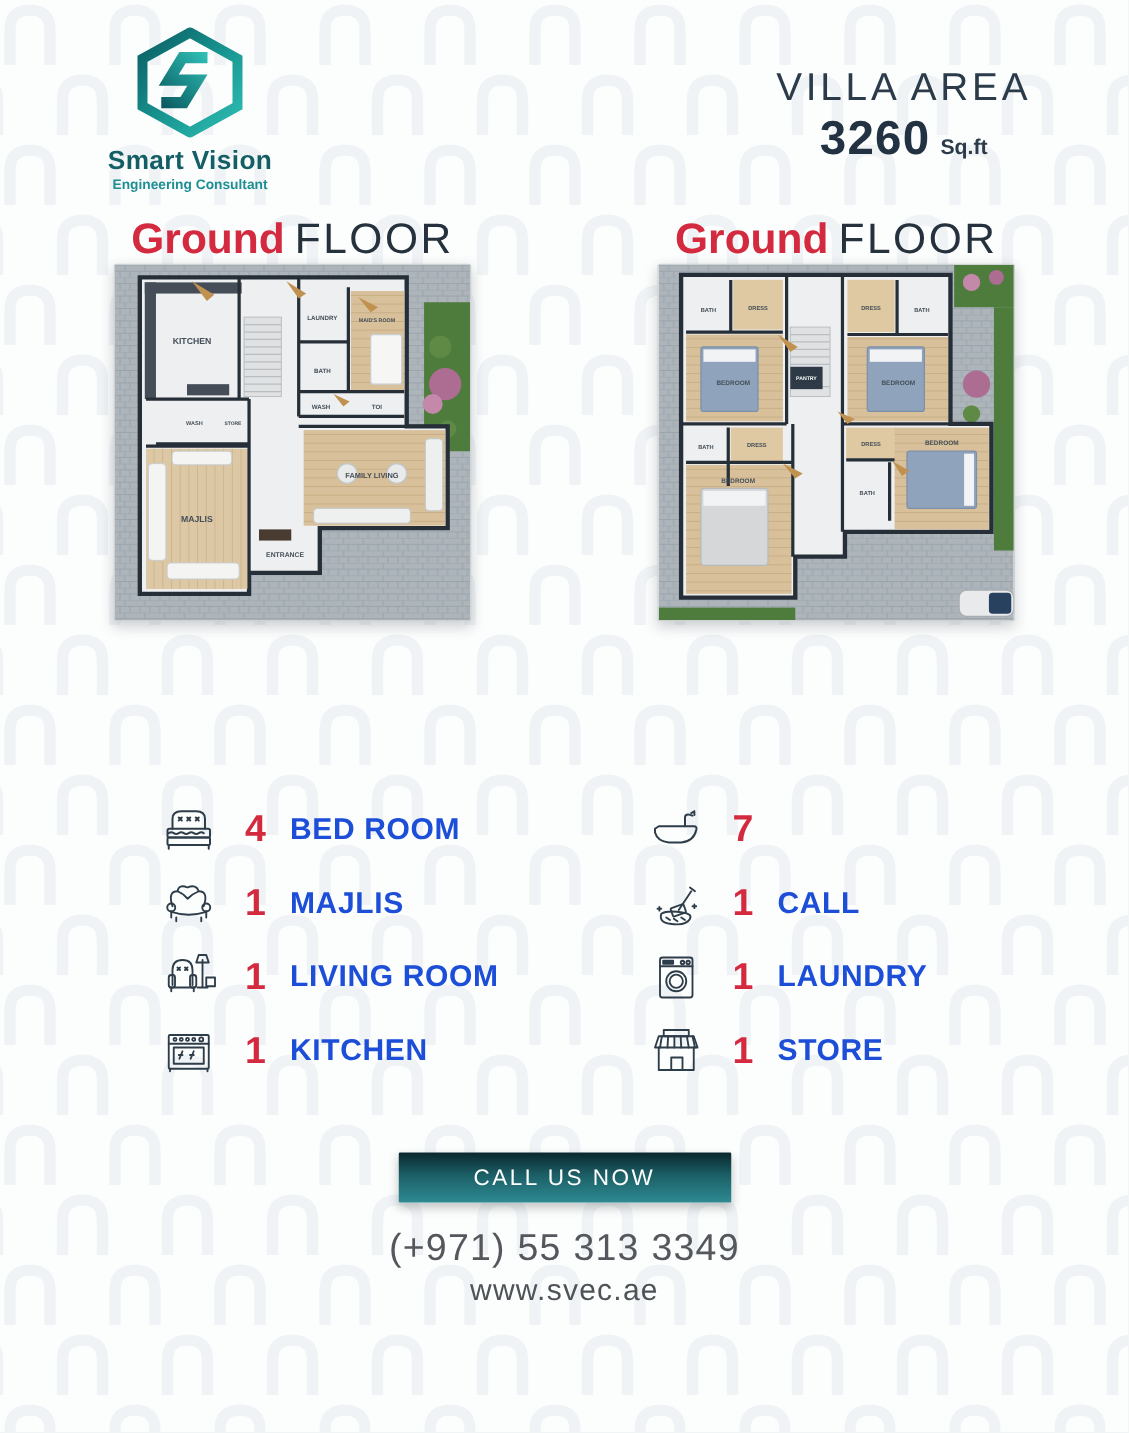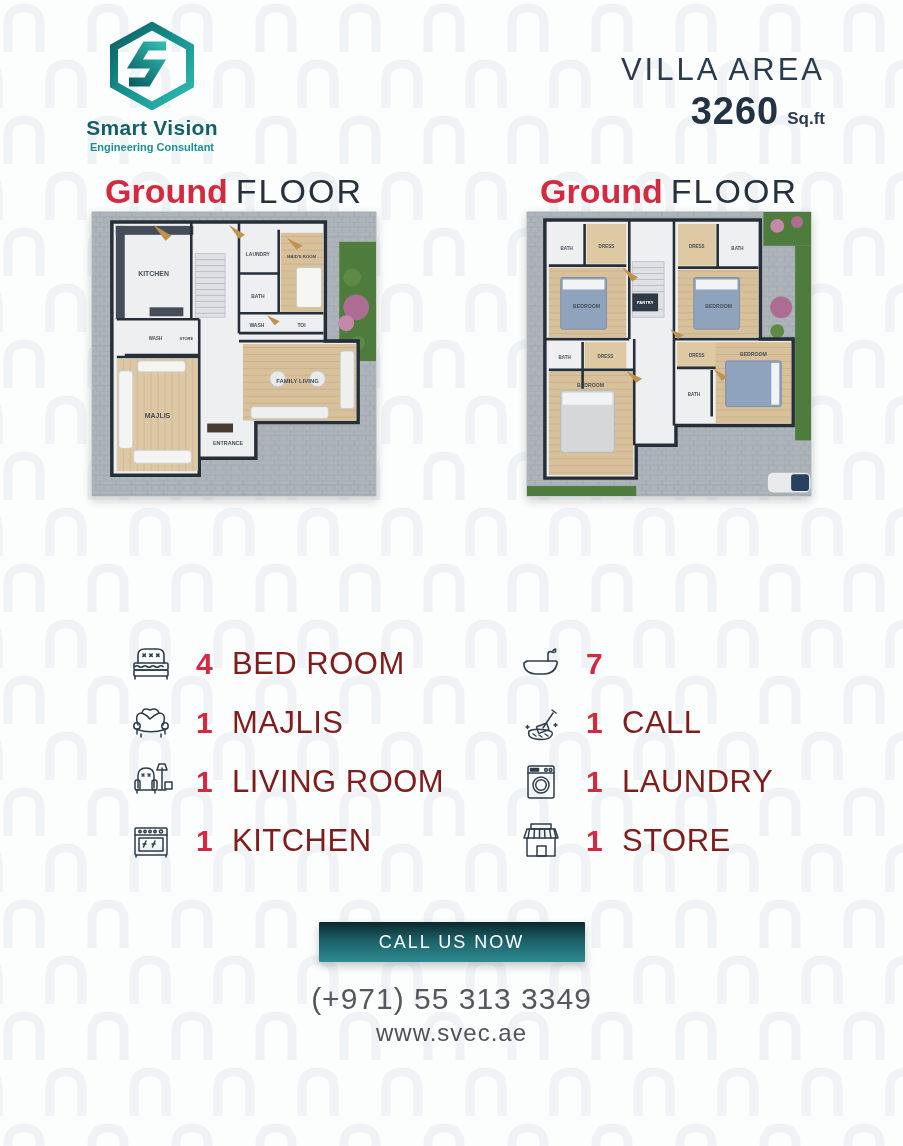--- a/index.html
+++ b/index.html
@@ -11,21 +11,21 @@
   }
   .bg-pattern { position:absolute; inset:0; z-index:0; }
   .content { position:relative; z-index:1; }
 
   
   .header { display:flex; justify-content:space-between; align-items:flex-start;
             padding:22px 70px 0 52px; height:160px; }
   .logo-block { width:200px; text-align:center; }
   .logo-name { font-size:21px; font-weight:bold; color:#145f66; letter-spacing:.3px; margin-top:2px; }
   .logo-tagline { font-size:11px; font-weight:bold; color:#1d8f93; margin-top:1px; }
-  .villa-block { text-align:right; margin-top:30px; padding-right:8px; }
+  .villa-block { text-align:center; margin-top:30px; padding-right:8px; }
   .villa-label { font-size:31px; font-weight:500; color:#2b3b4a; letter-spacing:3px; }
   .villa-value-row { margin-top:2px; color:#223243; }
   .villa-value { font-size:38px; font-weight:800; letter-spacing:1px; }
   .villa-unit { font-size:17px; font-weight:700; margin-left:8px; color:#2b3b4a;margin-top:40px; }
 
   
   .floors { display:flex; justify-content:center; gap:149px; margin-top:12px; }
   .floor-col { width:286px; }
   .floor-heading { text-align:center; font-size:34px; white-space:nowrap; }
   .floor-heading .hl { color:#d42a40; font-weight:800; }
@@ -33,21 +33,21 @@
   .plan { width:286px; height:286px; background:#fff; border:1px solid #cdd2d5; border-radius:2px;
           box-shadow:0 4px 10px rgba(40,50,60,.22); }
   .plan svg { display:block; }
 
   
   .features { display:grid; grid-template-columns:330px 330px; column-gap:60px; row-gap:17px;
               margin:146px 0 0 122px; }
   .feature-row { display:flex; align-items:center; gap:16px; height:42px; }
   .feature-icon { width:58px; height:46px; flex:0 0 58px; display:flex; align-items:center; justify-content:center; }
   .feature-count { font-size:30px; font-weight:800; color:#d42a40; min-width:20px; }
-  .feature-label { font-size:31px; font-weight:400; color:#7f1d1d; letter-spacing:.5px; white-space:nowrap; }
+  .feature-label { font-size:24px; font-weight:700; color:#1d4ed8; letter-spacing:.5px; white-space:nowrap; }
 
   
   .cta-button { display:block; width:266px; height:40px; margin:60px auto 0;
                 border:none; cursor:pointer; border-radius:1px;
                 background:linear-gradient(180deg,#0a272d 0%, #1c5f66 45%, #2e8a92 100%);
                 color:#ffffff; font-family:"Liberation Sans", sans-serif;
                 font-size:18px; font-weight:400; letter-spacing:2px;
                 box-shadow:0 4px 8px rgba(30,40,45,.25); }
   .contact { text-align:center; margin-top:20px; }
   .phone { font-size:30px; font-weight:500; color:#54585c; letter-spacing:1px; }

